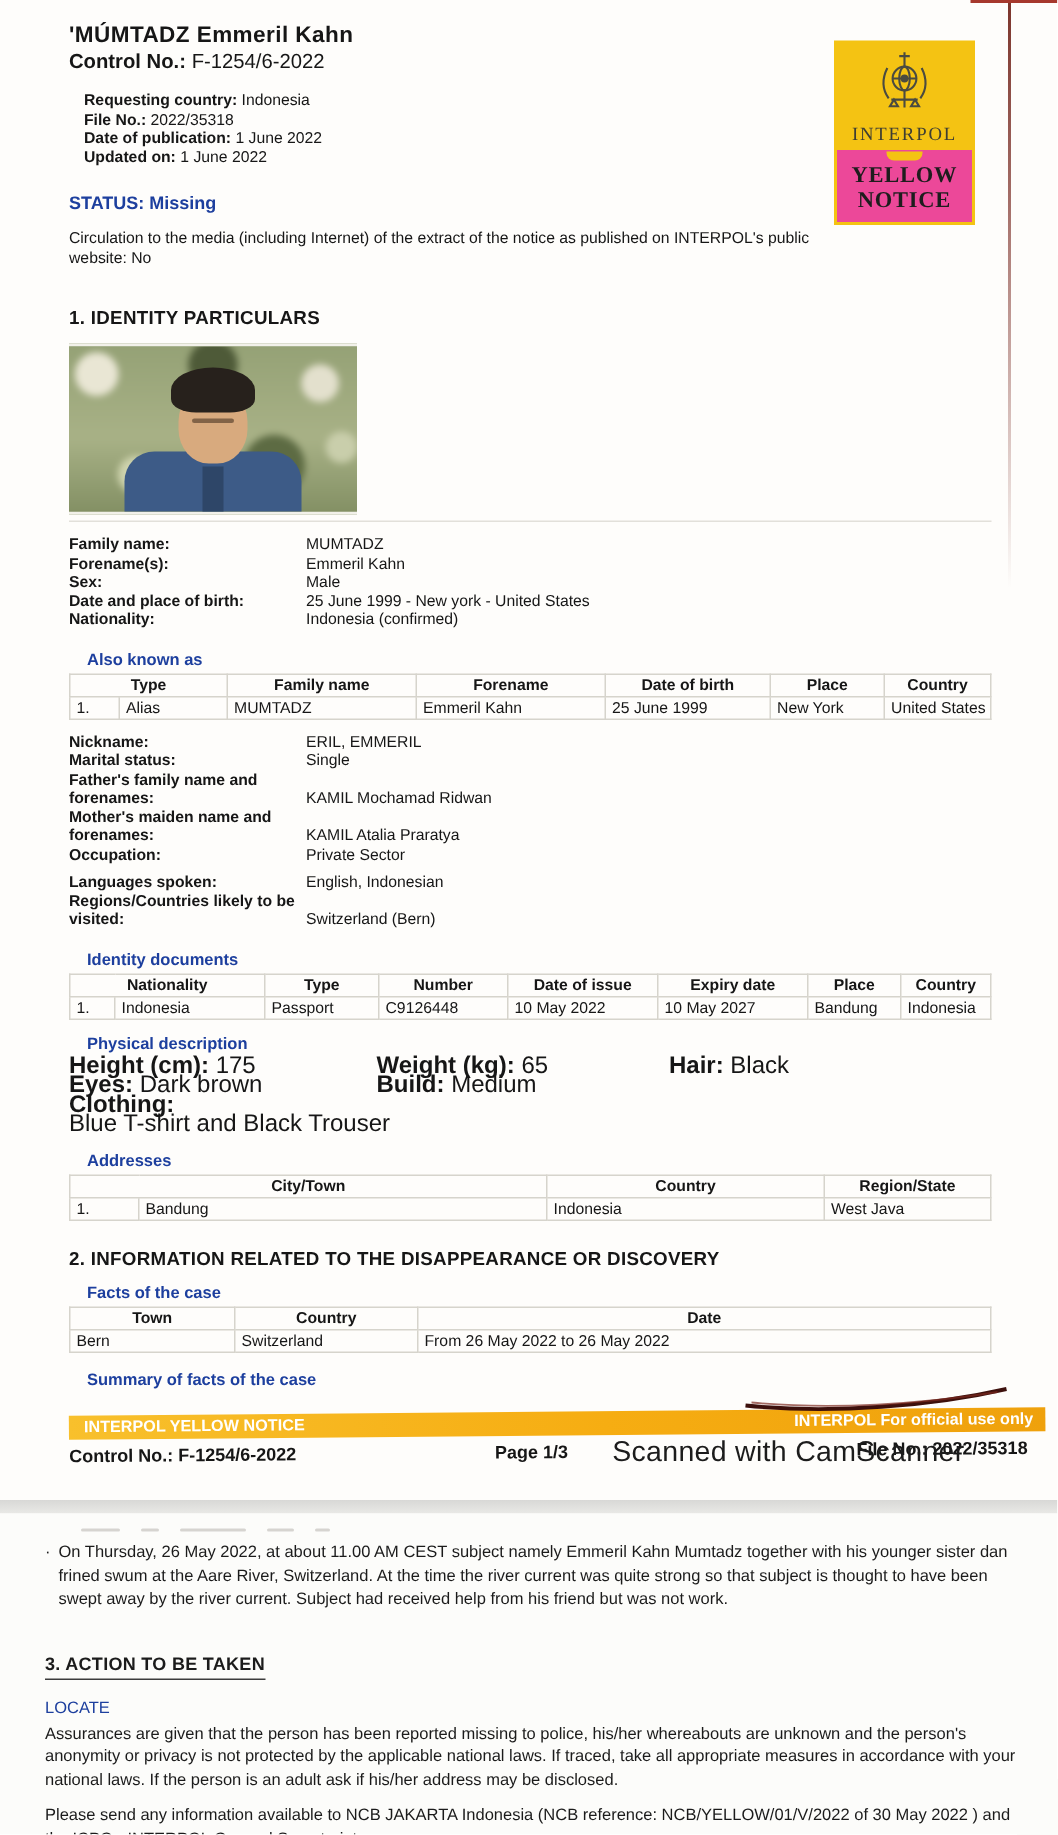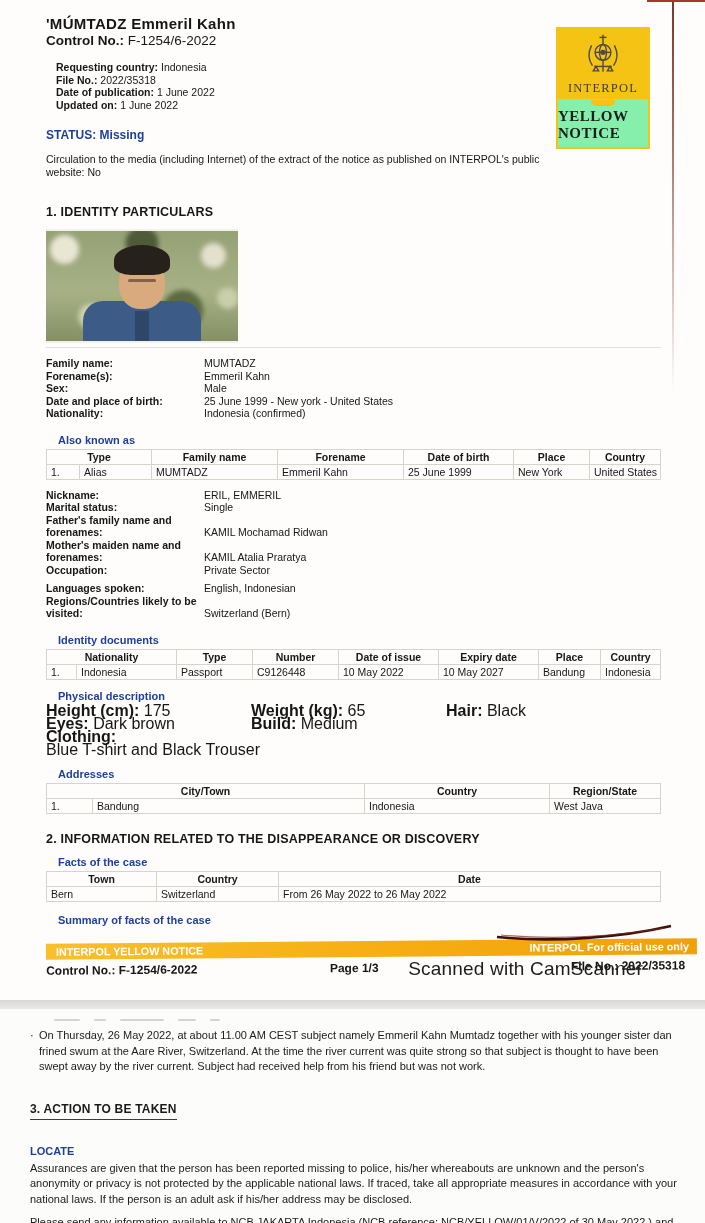--- a/index.html
+++ b/index.html
@@ -13,21 +13,21 @@
 
   .doc-name { margin-top:15px; font-size:15px; font-weight:bold; letter-spacing:.3px; }
   .doc-control { font-size:13.5px; line-height:18px; }
   .doc-control .lbl { font-weight:bold; }
   .meta { margin-top:11px; padding-left:10px; font-size:10.5px; line-height:12.5px; }
   .meta .lbl { font-weight:bold; }
 
   .logo { position:absolute; top:27px; right:55px; width:94px; z-index:3; }
   .logo-top { background:#f4c313; padding:6px 0 3px; text-align:center; }
   .logo-brand { font-family:"Liberation Serif", serif; font-size:12.5px; letter-spacing:1.2px; color:#3e3e33; }
-  .logo-bottom { background:#86efac; border:2px solid #f4c313; border-top:none; text-align:left; padding:1px 0 5px; }
+  .logo-bottom { background:#ec4899; border:2px solid #f4c313; border-top:none; text-align:center; padding:1px 0 5px; }
   .logo-notch { width:24px; height:6px; background:#f4c313; margin:0 auto 2px; border-radius:0 0 5px 5px; }
   .logo-notice { font-family:"Liberation Serif", serif; font-weight:bold; font-size:15px; line-height:17px; color:#1d1d1d; letter-spacing:.5px; }
 
   .status { margin-top:17px; width:545px; color:#1d3f9e; font-weight:bold; font-size:12px; }
   .circulation { margin-top:11px; font-size:10.5px; max-width:505px; line-height:13px; }
 
   .sec { margin-top:26px; font-size:12.5px; font-weight:bold; letter-spacing:.2px; }
   .hr-light { height:1px; background:#e2e0da; margin-top:4px; }
 
   .photo { margin-top:10px; width:192px; height:114px; position:relative; overflow:hidden; background:#8d9a70; border-top:2px solid #f2f1ea; border-bottom:2px solid #f2f1ea; }
@@ -78,21 +78,21 @@
   .page-gap { position:absolute; top:1000px; left:0; width:705px; height:9px; background:linear-gradient(#d8d8d6,#e9e9e6); }
 
   
   .page2 { position:absolute; top:1009px; left:0; width:705px; height:214px; background:#fcfcfa; padding:7px 16px 0 30px; font-size:11px; line-height:15.5px; color:#1b1b1b; }
   .smudges { height:8px; padding-left:24px; display:flex; gap:14px; align-items:center; opacity:.65; }
   .smudge { height:2px; background:#c2c0bb; border-radius:2px; }
   .s1{width:26px;} .s2{width:12px;} .s3{width:44px;} .s4{width:18px;} .s5{width:10px;}
   .bullet-para { display:flex; margin-top:4px; }
   .bullet-para .bullet { width:9px; flex:none; }
   .sec2h { margin-top:27px; font-size:12px; font-weight:bold; display:inline-block; border-bottom:1px solid #3c3c3c; padding-bottom:2px; letter-spacing:.2px; }
-  .locate { margin-top:24px; color:#1d3f9e; font-weight:bold; font-size:11px; }
+  .locate { margin-top:12px; color:#1d3f9e; font-weight:normal; font-size:11px; }
   .p1 { margin-top:1px; }
   .p2 { margin-top:8px; }
 
   
   .edge-line-v { position:absolute; top:2px; right:31px; width:2px; height:390px;
     background:linear-gradient(#7c352c 0%, #a5706a 35%, rgba(165,112,106,0) 100%); }
   .edge-line-top { position:absolute; top:0; right:0; width:58px; height:2px; background:#a6382d; }
 </style>
 </head>
 <body>

